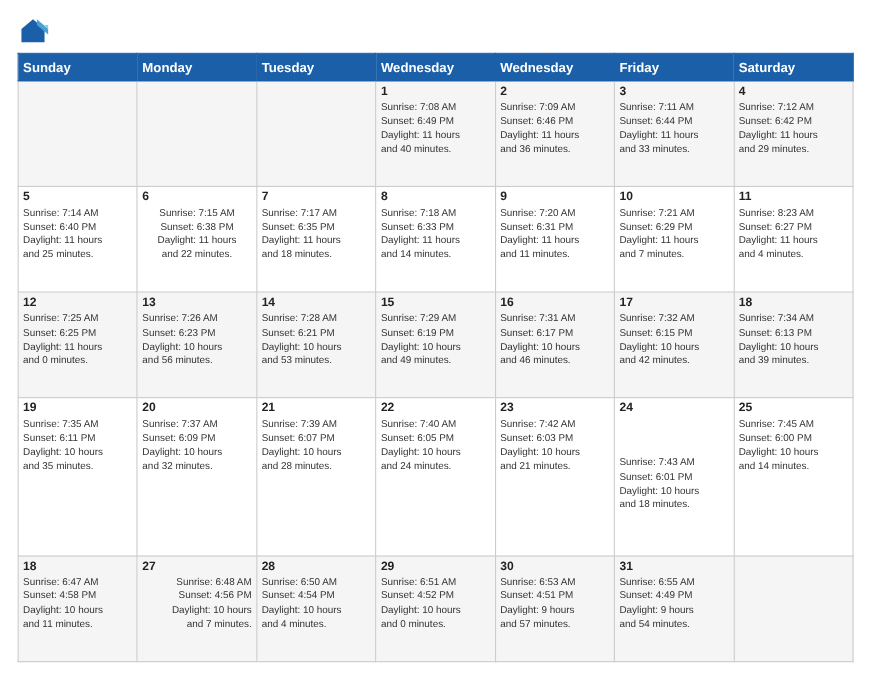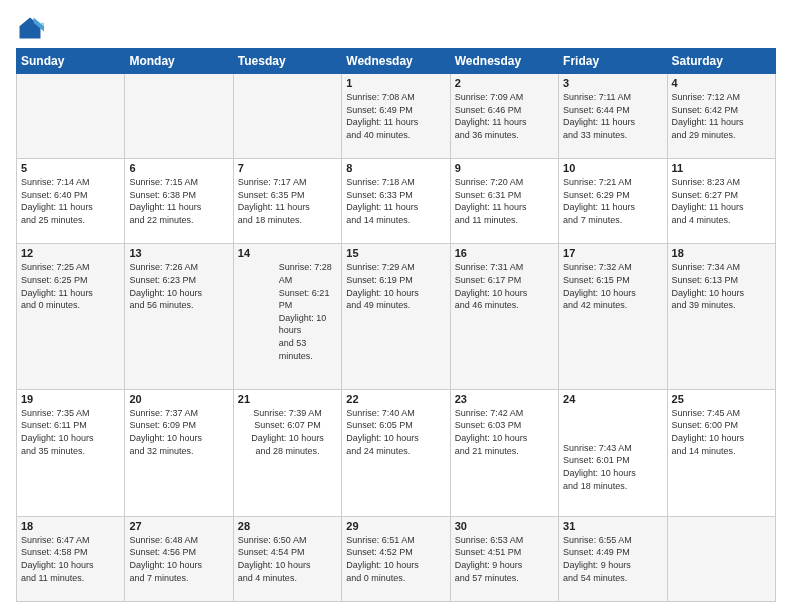--- a/index.html
+++ b/index.html
@@ -178,21 +178,21 @@
         <tr>
           <td>
             <span class="day-num">5</span>
             <div class="day-info" style="white-space: pre-line;">Sunrise: 7:14 AM
 Sunset: 6:40 PM
 Daylight: 11 hours
 and 25 minutes.</div>
           </td>
           <td>
             <span class="day-num">6</span>
-            <div class="day-info" style="white-space: pre-line;">Sunrise: 7:15 AM
+            <div class="day-info" style="white-space: pre-line; text-align: center;">Sunrise: 7:15 AM
 Sunset: 6:38 PM
 Daylight: 11 hours
 and 22 minutes.</div>
           </td>
           <td>
             <span class="day-num">7</span>
             <div class="day-info" style="white-space: pre-line;">Sunrise: 7:17 AM
 Sunset: 6:35 PM
 Daylight: 11 hours
 and 18 minutes.</div>
@@ -236,21 +236,21 @@
           </td>
           <td>
             <span class="day-num">13</span>
             <div class="day-info" style="white-space: pre-line;">Sunrise: 7:26 AM
 Sunset: 6:23 PM
 Daylight: 10 hours
 and 56 minutes.</div>
           </td>
           <td>
             <span class="day-num">14</span>
-            <div class="day-info" style="white-space: pre-line; margin-left: 41px;">Sunrise: 7:28 AM
+            <div class="day-info" style="white-space: pre-line;">Sunrise: 7:28 AM
 Sunset: 6:21 PM
 Daylight: 10 hours
 and 53 minutes.</div>
           </td>
           <td>
             <span class="day-num">15</span>
             <div class="day-info" style="white-space: pre-line;">Sunrise: 7:29 AM
 Sunset: 6:19 PM
 Daylight: 10 hours
 and 49 minutes.</div>
@@ -287,21 +287,21 @@
           </td>
           <td>
             <span class="day-num">20</span>
             <div class="day-info" style="white-space: pre-line;">Sunrise: 7:37 AM
 Sunset: 6:09 PM
 Daylight: 10 hours
 and 32 minutes.</div>
           </td>
           <td>
             <span class="day-num">21</span>
-            <div class="day-info" style="white-space: pre-line; text-align: center;">Sunrise: 7:39 AM
+            <div class="day-info" style="white-space: pre-line;">Sunrise: 7:39 AM
 Sunset: 6:07 PM
 Daylight: 10 hours
 and 28 minutes.</div>
           </td>
           <td>
             <span class="day-num">22</span>
             <div class="day-info" style="white-space: pre-line;">Sunrise: 7:40 AM
 Sunset: 6:05 PM
 Daylight: 10 hours
 and 24 minutes.</div>
@@ -331,21 +331,21 @@
         <tr>
           <td>
             <span class="day-num">18</span>
             <div class="day-info" style="white-space: pre-line;">Sunrise: 6:47 AM
 Sunset: 4:58 PM
 Daylight: 10 hours
 and 11 minutes.</div>
           </td>
           <td>
             <span class="day-num">27</span>
-            <div class="day-info" style="white-space: pre-line;">Sunrise: 6:48 AM
+            <div class="day-info" style="white-space: pre-line; text-align: right;">Sunrise: 6:48 AM
 Sunset: 4:56 PM
 Daylight: 10 hours
 and 7 minutes.</div>
           </td>
           <td>
             <span class="day-num">28</span>
             <div class="day-info" style="white-space: pre-line;">Sunrise: 6:50 AM
 Sunset: 4:54 PM
 Daylight: 10 hours
 and 4 minutes.</div>

